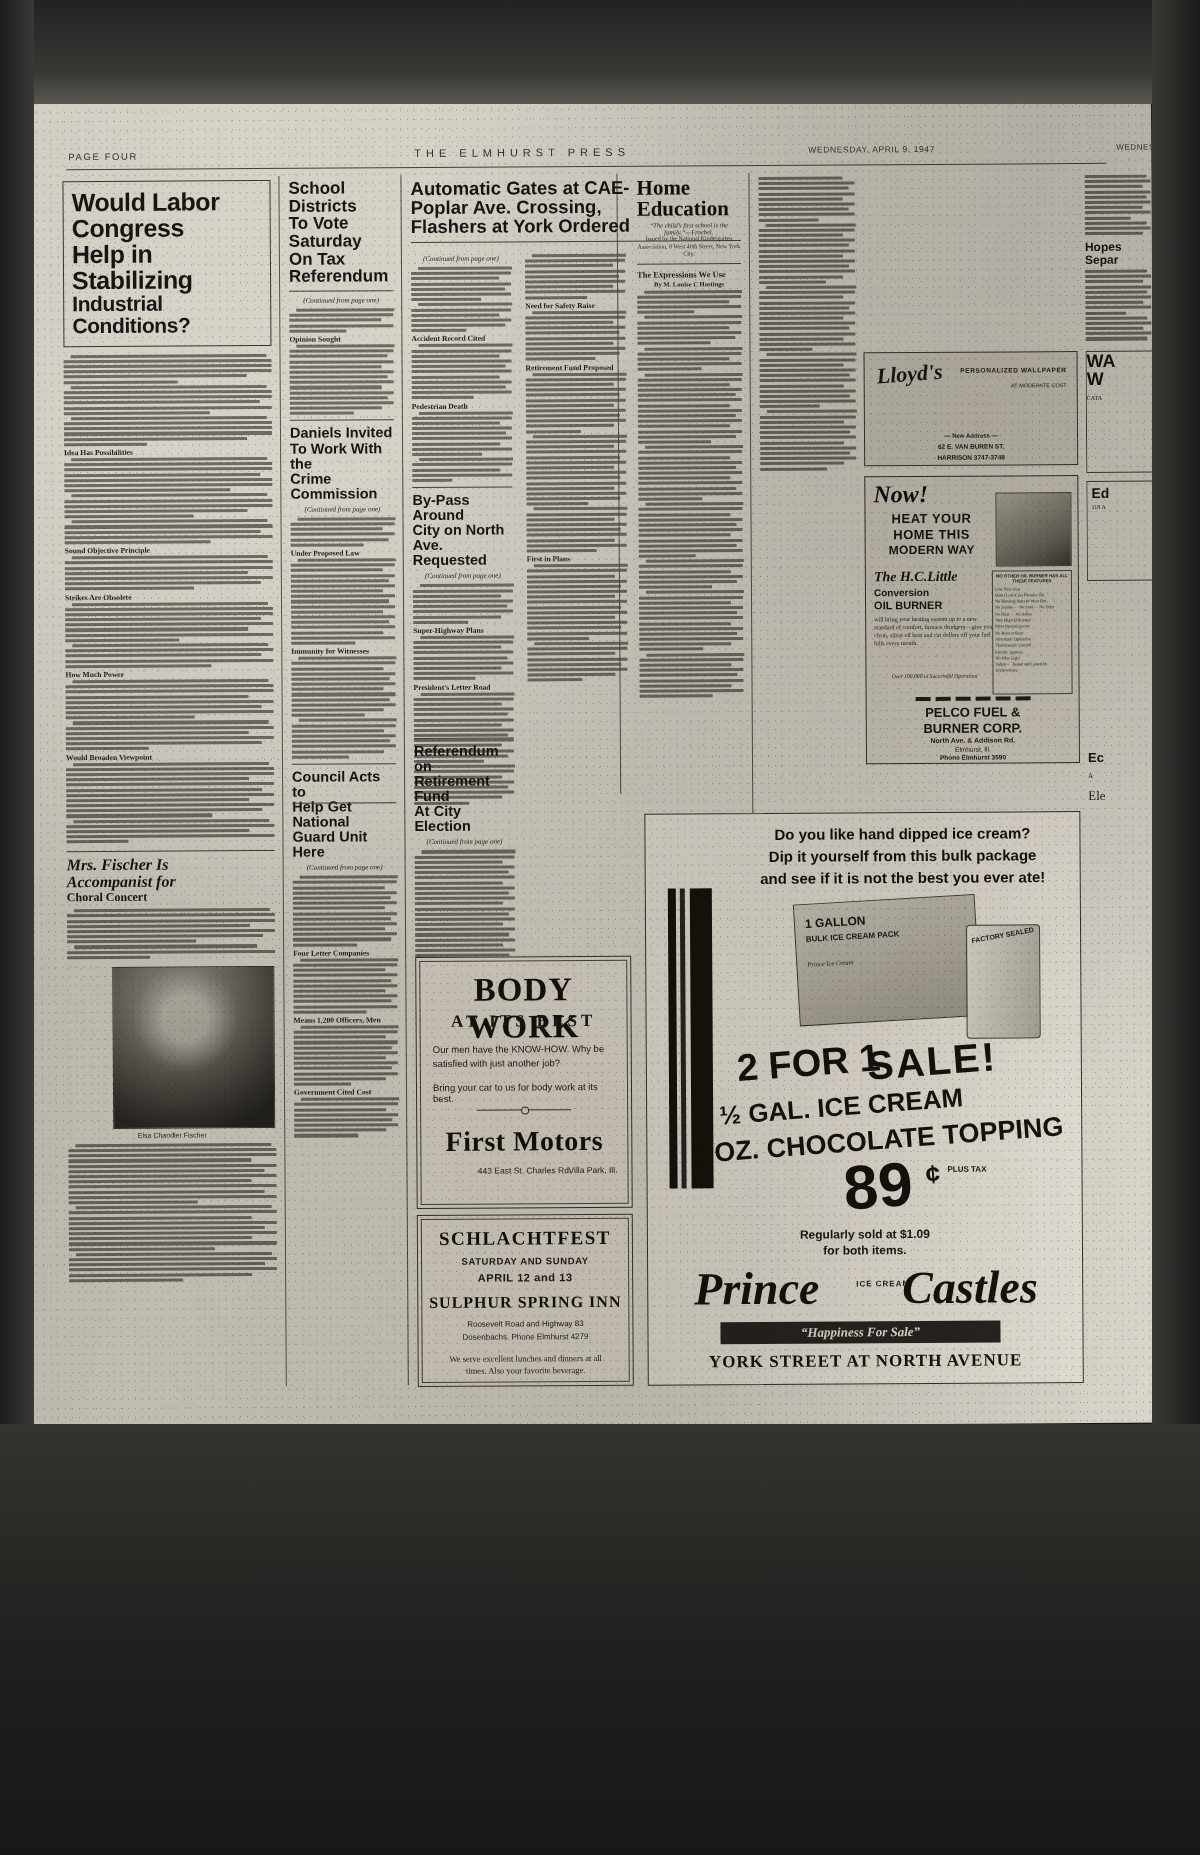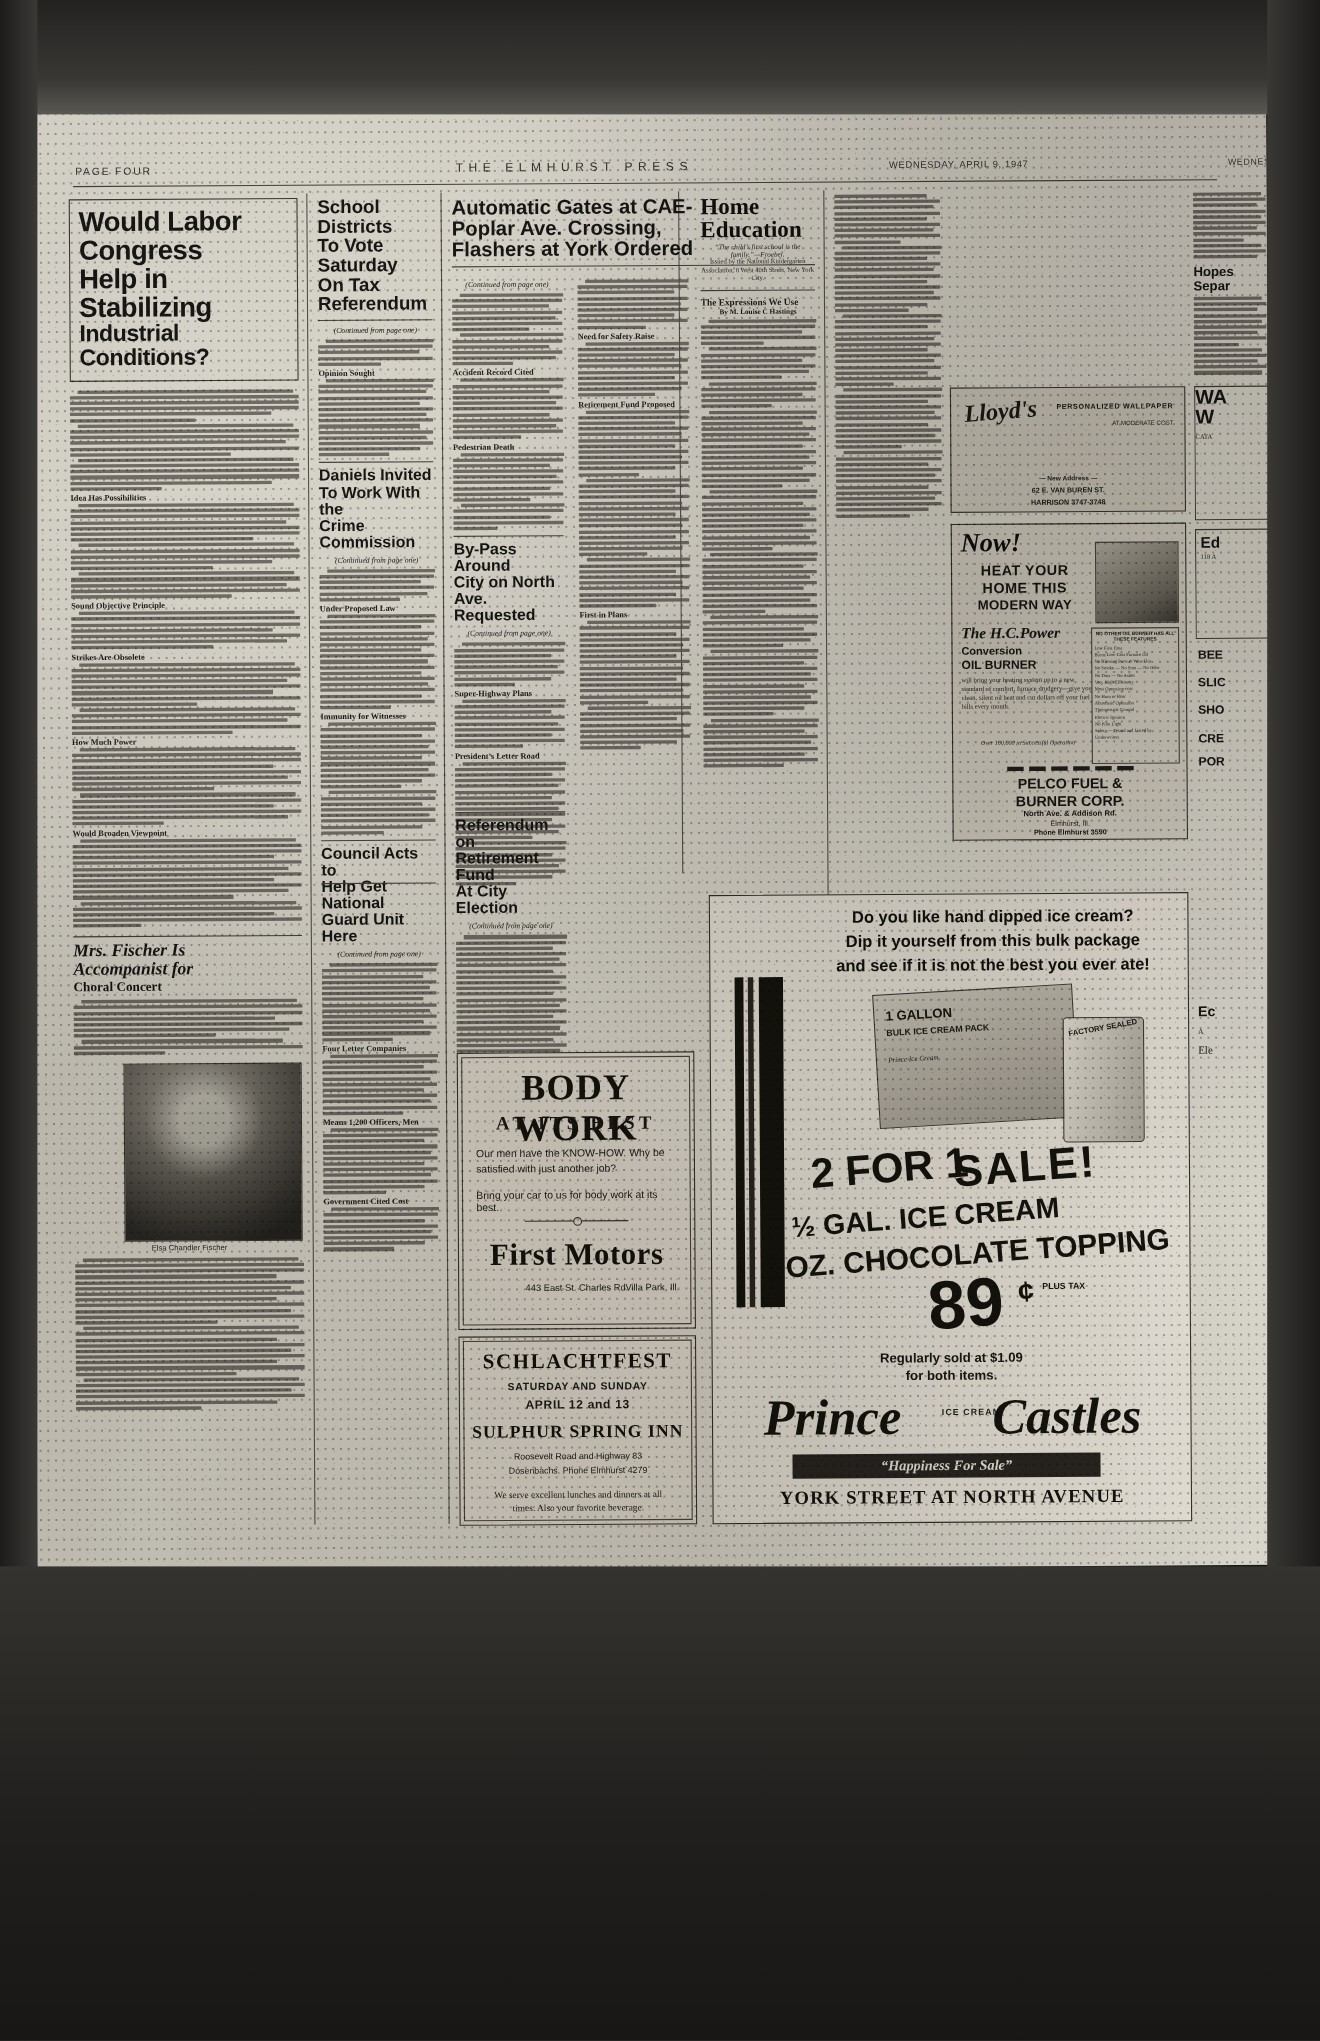--- a/index.html
+++ b/index.html
@@ -847,21 +847,21 @@
       <div class="ad" style="left:836px;top:382px;width:212px;height:286px;background:#d2cdc2">
         <div style="position:absolute;left:8px;top:4px;font-family:'Liberation Serif',serif;
                     font-style:italic;font-weight:700;font-size:24px;color:#141210">Now!</div>
         <div class="adtxt" style="position:absolute;left:6px;top:34px;width:120px;font-size:13px;letter-spacing:.5px">HEAT YOUR</div>
         <div class="adtxt" style="position:absolute;left:6px;top:50px;width:120px;font-size:13px;letter-spacing:.5px">HOME THIS</div>
         <div class="adtxt" style="position:absolute;left:6px;top:66px;width:120px;font-size:12px;letter-spacing:.3px">MODERN WAY</div>
 
         <div style="position:absolute;right:6px;top:16px;width:74px;height:72px;
                     background:linear-gradient(150deg,#b6b1a6,#6e6a61 70%,#3c3a35);border:1px solid #4a4741"></div>
 
-        <div class="script" style="position:absolute;left:8px;top:92px;font-size:14px;font-weight:700;color:#1a1815">The H.C.Power</div>
+        <div class="script" style="position:absolute;left:8px;top:92px;font-size:14px;font-weight:700;color:#1a1815">The H.C.Little</div>
         <div class="adtxt" style="position:absolute;left:8px;top:110px;font-size:10px;width:120px;text-align:left">Conversion</div>
         <div class="adtxt" style="position:absolute;left:8px;top:122px;font-size:11px;width:120px;text-align:left">OIL BURNER</div>
         <div style="position:absolute;left:8px;top:138px;width:120px;font-size:6px;line-height:1.35;color:#252220">will bring your heating system up to a new standard of comfort, furnace drudgery—give you clean, silent oil heat and cut dollars off your fuel bills every month.</div>
         <div style="position:absolute;left:8px;top:196px;width:120px;font-size:5.6px;font-style:italic;text-align:center">Over 100,000 in Successful Operation</div>
 
         <div style="position:absolute;right:6px;top:94px;width:74px;height:118px;border:1px solid #4a4741;padding:2px">
           <div style="font-family:'Liberation Sans',sans-serif;font-size:4.4px;font-weight:700;text-align:center;line-height:1.2">NO OTHER OIL BURNER HAS ALL THESE FEATURES</div>
           <div style="font-size:4.2px;line-height:1.5;margin-top:2px">
             <div>Low First Cost</div>
             <div>Burns Low-Cost Furnace Oil</div>
@@ -1020,31 +1020,24 @@
         </div>
         <div style="margin-top:10px;border:1px solid #413e38;height:120px;padding:0">
           <div class="hl" style="font-size:18px">WA</div>
           <div class="hl" style="font-size:18px">W</div>
           <div style="font-size:6px;margin-top:6px">CATA</div>
         </div>
         <div style="margin-top:8px;border:1px solid #413e38;height:90px;padding:4px">
           <div class="hl" style="font-size:14px">Ed</div>
           <div style="font-size:6px;margin-top:4px">118 A</div>
         </div>
-        <div style="margin-top:8px;height:150px;padding:2px">
-          <div class="hl" style="font-size:11px">BEE</div>
-          <div class="hl" style="font-size:11px;margin-top:14px">SLIC</div>
-          <div class="hl" style="font-size:11px;margin-top:14px">SHO</div>
-          <div class="hl" style="font-size:11px;margin-top:14px">CRE</div>
-          <div class="hl" style="font-size:11px;margin-top:10px">POR</div>
-        </div>
         <div style="margin-top:170px">
           <div class="hl" style="font-size:13px">Ec</div>
           <div style="font-size:7px;margin-top:8px">A</div>
-          <div style="font-size:10px;margin-top:8px">Ele</div>
+          <div style="font-size:13px;margin-top:8px">Ele</div>
         </div>
       </div>
 
       <div class="dateline" style="left:1090px;top:50px;font-size:8px">WEDNES</div>
 
     </div>
   </div>
 
   <div id="topband"></div>
   <div id="leftband"></div>

